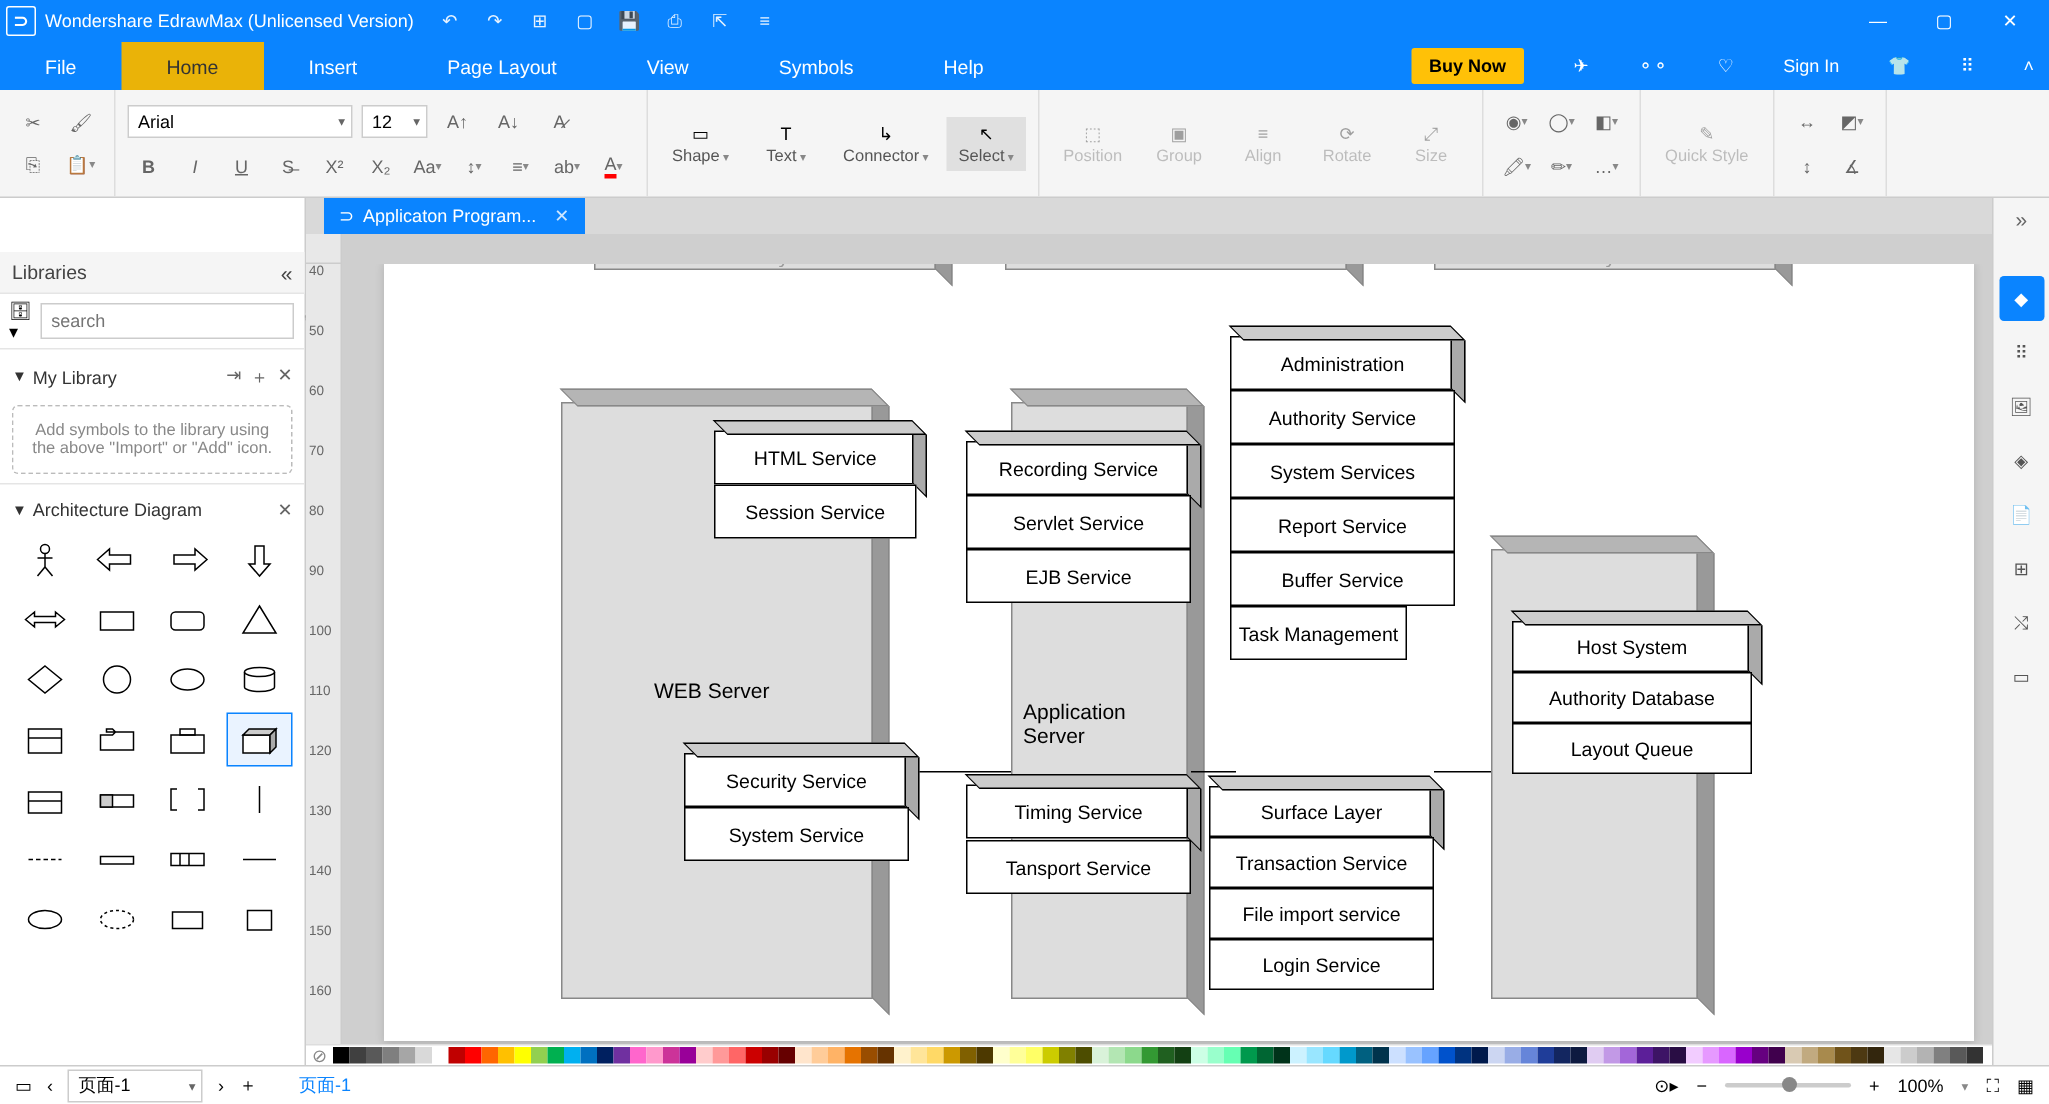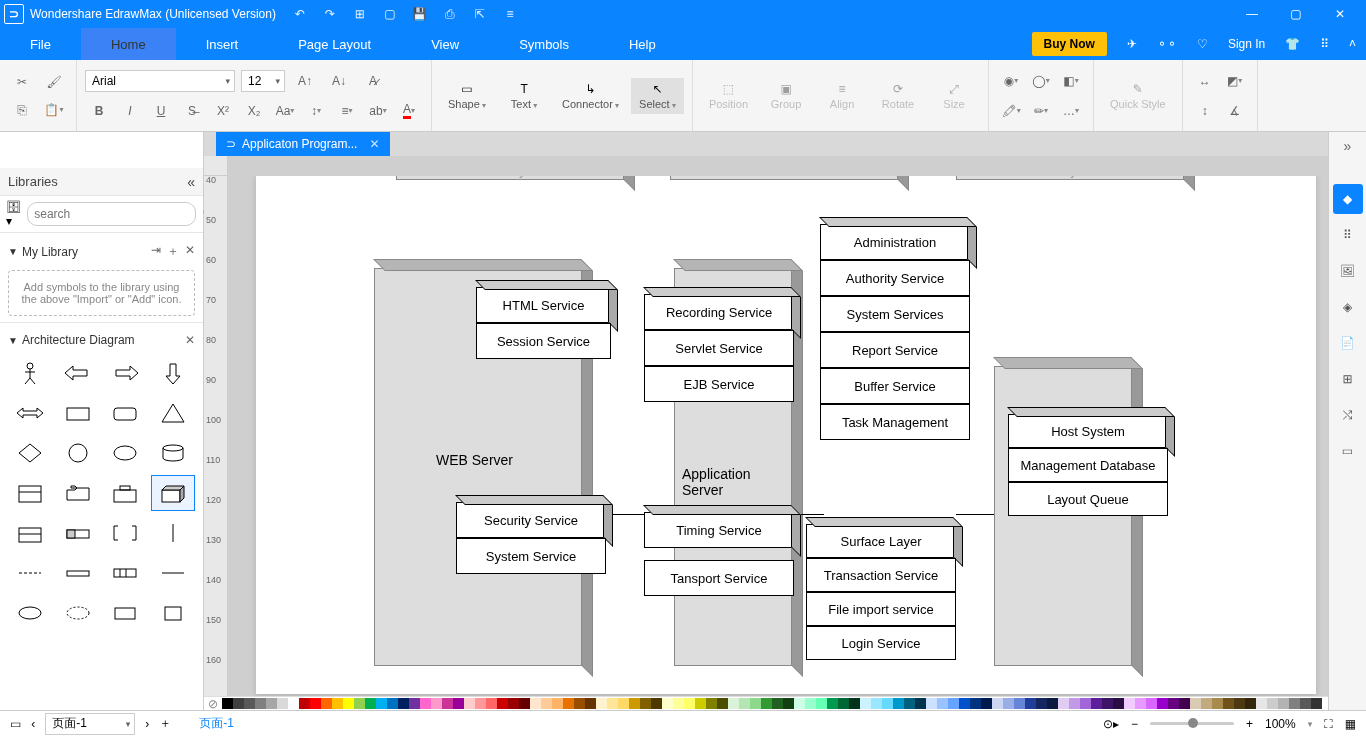--- a/index.html
+++ b/index.html
@@ -6,41 +6,41 @@
 body { width: 1366px; height: 736px; overflow: hidden; background: #fff; font-size: 12px; }
 .titlebar { height: 28px; background: #0a84ff; display: flex; align-items: center; color: #fff; padding: 0 4px; }
 .titlebar .logo { width: 20px; height: 20px; background: #0a84ff; border: 1px solid #fff; border-radius: 2px; margin-right: 6px; display: flex; align-items: center; justify-content: center; font-weight: bold; }
 .titlebar .title { flex: 0 0 auto; font-size: 12px; }
 .titlebar .qat { display: flex; gap: 14px; margin-left: 16px; align-items: center; }
 .titlebar .qat-item { width: 16px; height: 16px; display: flex; align-items: center; justify-content: center; cursor: pointer; opacity: 0.9; }
 .titlebar .spacer { flex: 1; }
 .titlebar .winbtn { width: 44px; height: 28px; display: flex; align-items: center; justify-content: center; cursor: pointer; }
 .menubar { height: 32px; background: #0a84ff; display: flex; align-items: stretch; color: #fff; }
 .menubar .tab { padding: 0 30px; display: flex; align-items: center; cursor: pointer; font-size: 13px; }
-.menubar .tab.active { background: #3b82f6; color: #333; }
-.menubar .right { margin-left: auto; display: flex; align-items: center; gap: 20px; padding-right: 10px; }
+.menubar .tab.active { background: #eab308; color: #333; }
+.menubar .right { margin-left: auto; display: flex; align-items: center; gap: 33px; padding-right: 10px; }
 .menubar .buy { background: #ffc107; color: #000; padding: 5px 12px; border-radius: 2px; font-weight: 600; cursor: pointer; font-size: 12px; }
 .menubar .ricon { cursor: pointer; }
 .ribbon { height: 72px; background: #f5f5f5; border-bottom: 1px solid #ccc; display: flex; align-items: stretch; }
 .ribbon-group { display: flex; align-items: center; padding: 0 8px; border-right: 1px solid #ddd; gap: 4px; }
 .ribbon-col { display: flex; flex-direction: column; gap: 4px; align-items: center; justify-content: center; }
 .ribbon-btn { width: 28px; height: 24px; display: flex; align-items: center; justify-content: center; cursor: pointer; border-radius: 2px; color: #666; }
 .ribbon-big { display: flex; flex-direction: column; align-items: center; justify-content: center; padding: 4px 8px; cursor: pointer; gap: 2px; min-width: 52px; }
 .ribbon-big.disabled { opacity: 0.35; cursor: default; }
 .ribbon-big .label { font-size: 11px; color: #555; }
 .ribbon-big.active { background: #e0e0e0; }
 .ribbon-select { height: 22px; border: 1px solid #ccc; background: #fff; padding: 0 16px 0 6px; font-size: 12px; position: relative; display: flex; align-items: center; }
 .ribbon-select::after { content: '▾'; position: absolute; right: 4px; color: #666; font-size: 9px; }
 .dd::after { content: ' ▾'; font-size: 8px; color: #888; }
 .workspace { display: flex; height: 578px; }
 .left-panel { width: 204px; border-right: 1px solid #ccc; display: flex; flex-direction: column; background: #fff; }
 .lp-header { height: 28px; display: flex; align-items: center; padding: 0 8px; font-size: 13px; color: #444; border-bottom: 1px solid #e5e5e5; background: #f5f5f5; margin-top: 36px; }
 .lp-header .collapse { margin-left: auto; cursor: pointer; font-size: 14px; }
 .lp-search { height: 36px; display: flex; align-items: center; padding: 4px 6px; gap: 6px; }
-.lp-search input { flex: 1; height: 24px; border: 1px solid #ccc; border-radius: 10px; padding: 0 6px; font-size: 12px; }
+.lp-search input { flex: 1; height: 24px; border: 1px solid #ccc; border-radius: 0; padding: 0 6px; font-size: 12px; }
 .lp-search .sicon { cursor: pointer; color: #555; font-size: 16px; }
 .lp-section { padding: 6px 8px; border-top: 1px solid #e5e5e5; }
 .lp-section-title { display: flex; align-items: center; font-size: 12px; color: #333; padding: 4px 0; }
 .lp-section-title .chev { margin-right: 4px; font-size: 10px; }
 .lp-section-title .acts { margin-left: auto; display: flex; gap: 6px; color: #666; cursor: pointer; }
 .lp-placeholder { border: 1px dashed #bbb; border-radius: 4px; padding: 10px; color: #888; font-size: 11px; margin-top: 6px; text-align: center; }
 .shape-grid { display: grid; grid-template-columns: repeat(4, 1fr); gap: 4px; padding: 4px 0; }
 .shape-cell { height: 36px; border: 1px solid transparent; display: flex; align-items: center; justify-content: center; cursor: pointer; }
 .shape-cell svg { width: 30px; height: 26px; }
 .shape-cell.sel { border: 1px solid #0a84ff; background: #eaf3ff; }
@@ -473,37 +473,37 @@
           <div class="dbox dbox-3d" style="left:220px;top:113px;width:135px;height:36px">HTML Service</div>
           <div class="dbox" style="left:220px;top:149px;width:135px;height:36px">Session Service</div>
 
           <div class="dbox dbox-3d" style="left:200px;top:328px;width:150px;height:36px">Security Service</div>
           <div class="dbox" style="left:200px;top:364px;width:150px;height:36px">System Service</div>
 
           <div class="dbox dbox-3d" style="left:388px;top:120px;width:150px;height:36px">Recording Service</div>
           <div class="dbox" style="left:388px;top:156px;width:150px;height:36px">Servlet Service</div>
           <div class="dbox" style="left:388px;top:192px;width:150px;height:36px">EJB Service</div>
 
-          <div class="dbox dbox-3d" style="left:388px;top:338px;width:150px;height:36px">Timing Service</div>
+          <div class="dbox dbox-3d" style="left:388px;top:349px;width:150px;height:36px">Timing Service</div>
           <div class="dbox" style="left:388px;top:386px;width:150px;height:36px">Tansport Service</div>
 
           <div class="dbox dbox-3d" style="left:564px;top:50px;width:150px;height:36px">Administration</div>
           <div class="dbox" style="left:564px;top:86px;width:150px;height:36px">Authority Service</div>
           <div class="dbox" style="left:564px;top:122px;width:150px;height:36px">System Services</div>
           <div class="dbox" style="left:564px;top:158px;width:150px;height:36px">Report Service</div>
           <div class="dbox" style="left:564px;top:194px;width:150px;height:36px">Buffer Service</div>
-          <div class="dbox" style="left:564px;top:230px;width:150px;height:36px">Task Management</div>
+          <div class="dbox" style="left:564px;top:230px;width:118px;height:36px">Task Management</div>
 
           <div class="dbox dbox-3d" style="left:550px;top:350px;width:150px;height:34px">Surface Layer</div>
           <div class="dbox" style="left:550px;top:384px;width:150px;height:34px">Transaction Service</div>
           <div class="dbox" style="left:550px;top:418px;width:150px;height:34px">File import service</div>
           <div class="dbox" style="left:550px;top:452px;width:150px;height:34px">Login Service</div>
 
           <div class="dbox dbox-3d" style="left:752px;top:240px;width:160px;height:34px">Host System</div>
-          <div class="dbox" style="left:752px;top:274px;width:160px;height:34px">Management Database</div>
+          <div class="dbox" style="left:752px;top:274px;width:160px;height:34px">Authority Database</div>
           <div class="dbox" style="left:752px;top:308px;width:160px;height:34px">Layout Queue</div>
 
         </div>
       </div>
     </div>
     <div class="color-strip" id="colorstrip">
       <span style="margin-right:4px;color:#888">⊘</span>
     <div class="cswatch" style="background: rgb(0, 0, 0);"></div>
         <div class="cswatch" style="background: rgb(64, 64, 64);"></div>
         <div class="cswatch" style="background: rgb(89, 89, 89);"></div>

